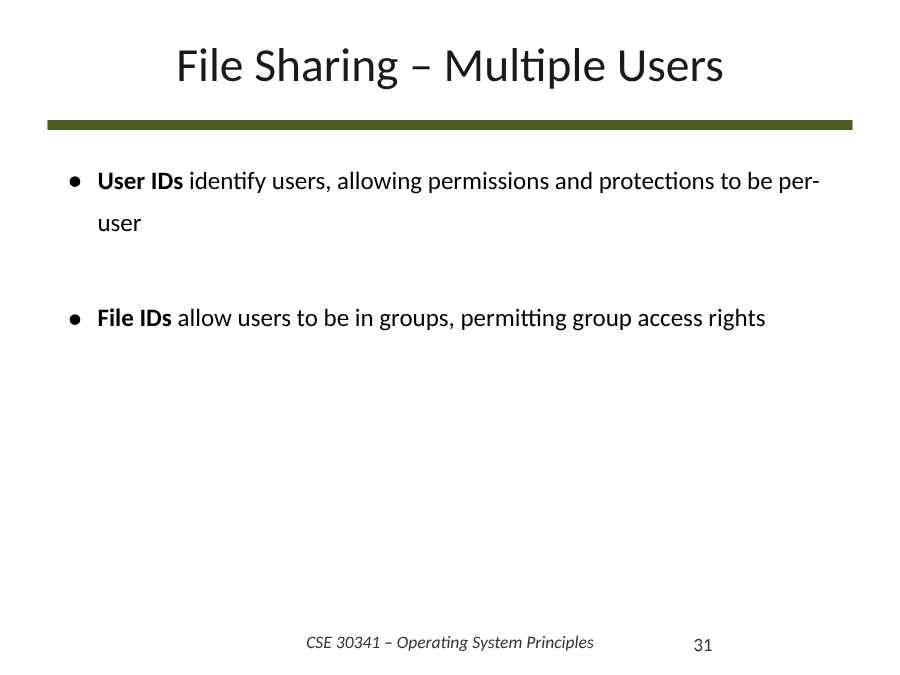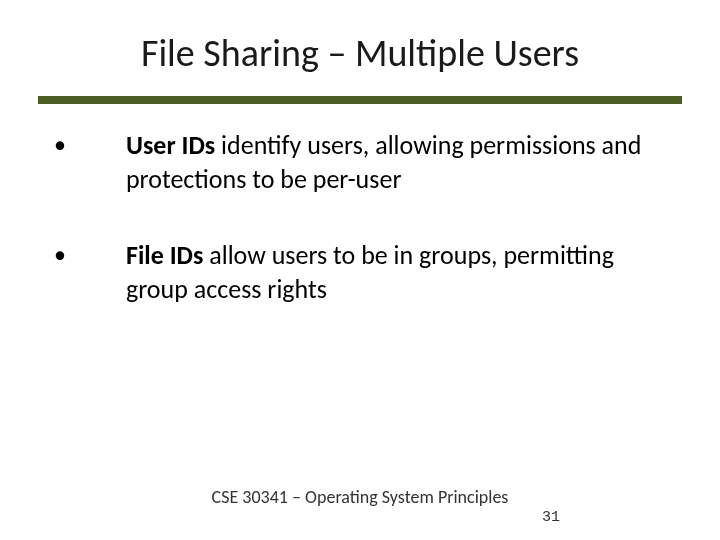--- a/index.html
+++ b/index.html
@@ -3,24 +3,24 @@
 <meta charset="utf-8">
 <style>
   * { margin: 0; padding: 0; box-sizing: border-box; }
   html, body { width: 720px; height: 540px; background: #fff; font-family: Calibri, "Segoe UI", Arial, sans-serif; color: #000; overflow: hidden; }
   .slide { position: relative; width: 596px; height: 540px; padding-left: 32px; }
   .title { position: absolute; top: 30px; left: 0; width: 720px; text-align: center; font-size: 38px; font-weight: 400; color: #1a1a1a; }
   .rule { position: absolute; top: 96px; left: 38px; width: 644px; height: 8px; background: #4a5d23; }
   .content { position: absolute; top: 128px; left: 54px; width: 612px; }
   .bullet { display: flex; align-items: flex-start; margin-bottom: 42px; }
   .bullet-dot { font-size: 24px; line-height: 34px; margin-right: 12px; color: #000; }
-  .bullet-text { font-size: 26px; line-height: 34px; color: #000; margin-left: 48px; }
+  .bullet-text { font-size: 20px; line-height: 34px; color: #000; }
   .bold { font-weight: 700; }
-  .footer-center { position: absolute; bottom: 32px; left: 0; width: 720px; text-align: center; font-size: 18px; color: #333; }
-  .footer-right { position: absolute; bottom: 14px; right: 36px; font-size: 15px; color: #333; font-family: Liberation Mono, monospace; }
+  .footer-center { position: absolute; bottom: 18px; left: 0; width: 720px; text-align: center; font-size: 14px; color: #333; font-style: italic; }
+  .footer-right { position: absolute; bottom: 14px; right: 26px; font-size: 15px; color: #333; }
 </style>
 </head>
 <body>
 
 <div class="slide">
   <div class="title">File Sharing – Multiple Users</div>
   <div class="rule"></div>
 
   <div class="content">
     <div class="bullet">

